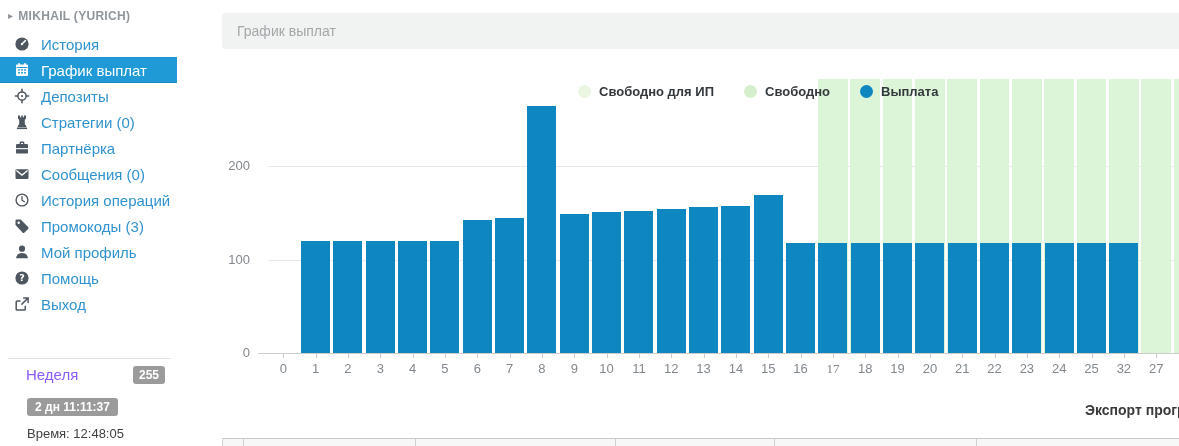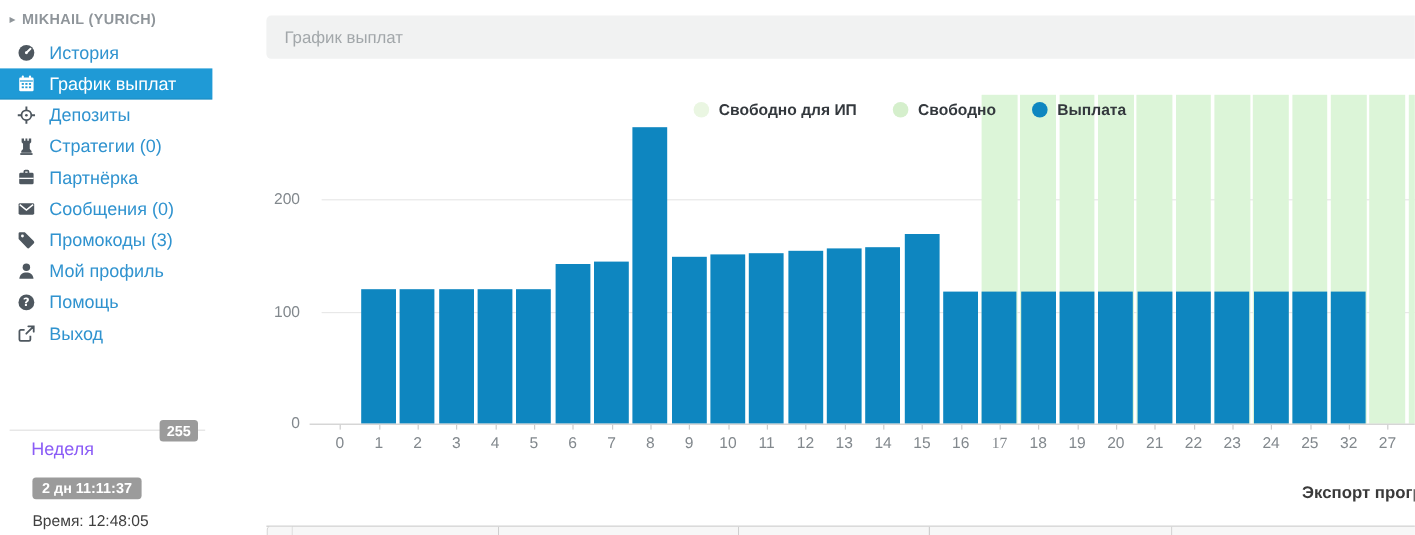--- a/index.html
+++ b/index.html
@@ -21,21 +21,21 @@
   .sitem .lbl{margin-left:10px;font-size:15px;color:#3093cf;white-space:nowrap;}
   .sitem.active{background:#1f9ad6;box-shadow:inset 0 -1px 0 rgba(0,0,0,.10);}
   .sitem.active .lbl,.sitem.active .icon{color:#fff;}
   .hole{fill:#ffffff;}
   .holestroke{stroke:#ffffff;}
   .sitem.active .hole{fill:#1f9ad6;}
   .sdivider{position:absolute;left:8px;top:358px;width:163px;height:1px;background:#e2e2e2;}
   .week-label{position:absolute;left:26px;top:366px;font-size:15px;color:#8b5cf6;}
   .badge{position:absolute;background:#9b9b9b;color:#fff;font-size:12px;font-weight:bold;
     border-radius:3px;padding:2px 6px;line-height:1.2;white-space:nowrap;}
-  .badge.week{left:133px;top:350px;}
+  .badge.week{left:133px;top:366px;}
   .badge.countdown{left:27px;top:398px;padding:2px 8px;}
   .time-label{position:absolute;left:27px;top:426px;font-size:13px;color:#404040;}
   
   .panel-header{position:absolute;left:222px;top:13px;width:963px;height:36px;
     background:#f1f2f2;border-radius:4px;display:flex;align-items:center;
     padding-left:15px;box-sizing:border-box;font-size:14px;color:#a2a7aa;}
   
   #chart{position:absolute;left:0;top:0;width:1179px;height:446px;pointer-events:none;}
   #chart *{pointer-events:auto;}
   .gridline{position:absolute;height:1px;background:#e8e8e8;}
@@ -125,20 +125,29 @@
         <span class="lbl">Партнёрка</span>
       </div>
       <div class="sitem">
         <span class="icon">
           <svg viewBox="0 0 16 16">
             <rect x="1.5" y="3.3" width="13" height="9.6" rx="1.2" fill="currentColor"></rect>
             <path class="holestroke" d="M2.4 4.6 8 9.1l5.6-4.5" stroke="#fff" stroke-width="1.3" fill="none"></path>
           </svg>
         </span>
         <span class="lbl">Сообщения (0)</span>
+      </div>
+      <div class="sitem">
+        <span class="icon">
+          <svg viewBox="0 0 16 16" fill="none" stroke="currentColor">
+            <circle cx="8" cy="8" r="5.9" stroke-width="1.4"></circle>
+            <path d="M8 4.7v3.5l2.4 1.5" stroke-width="1.3" stroke-linecap="round"></path>
+          </svg>
+        </span>
+        <span class="lbl">История операций</span>
       </div>
       <div class="sitem">
         <span class="icon">
           <svg viewBox="0 0 16 16">
             <path fill="currentColor" d="M1.5 2.6a1.1 1.1 0 0 1 1.1-1.1h4.1l7.4 7.4a1.4 1.4 0 0 1 0 2l-3.6 3.6a1.4 1.4 0 0 1-2 0L1.5 7.1z"></path>
             <circle class="hole" cx="4.7" cy="4.7" r="1.2" fill="#fff"></circle>
           </svg>
         </span>
         <span class="lbl">Промокоды (3)</span>
       </div>

